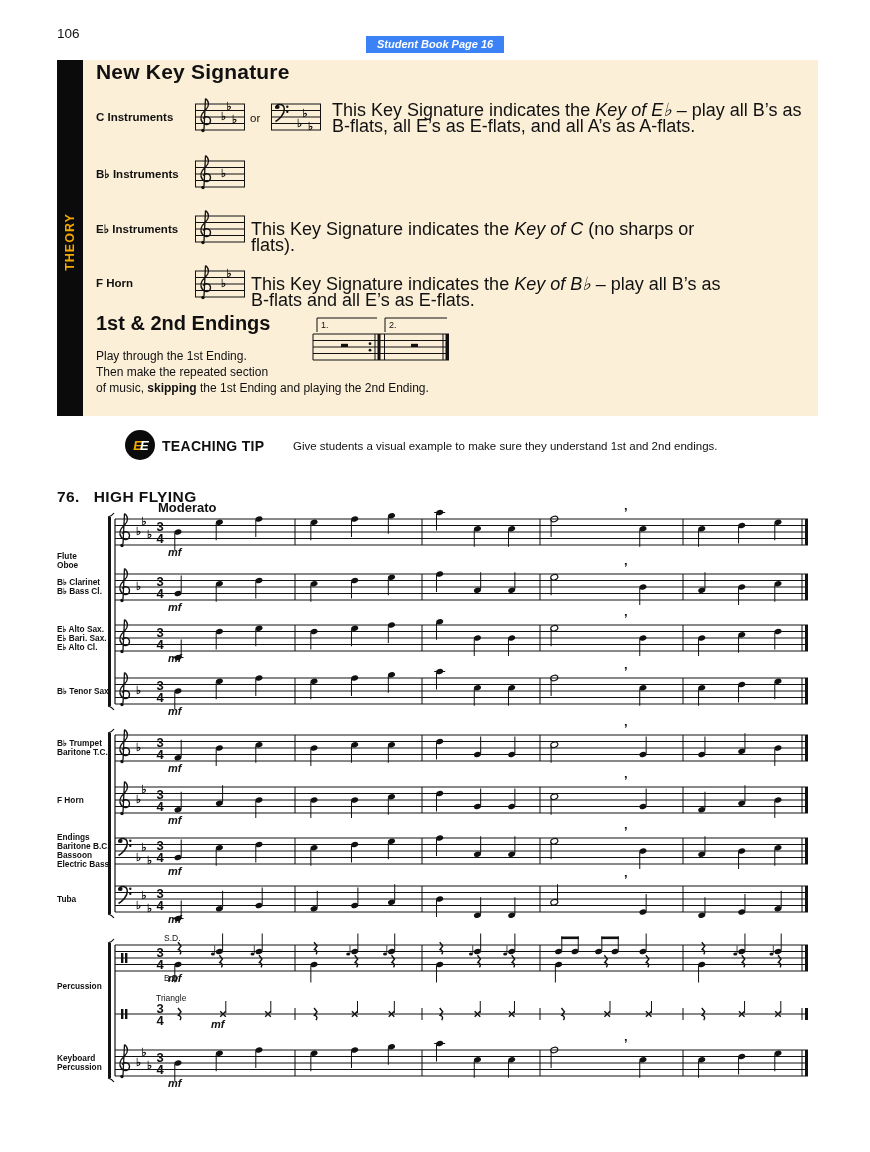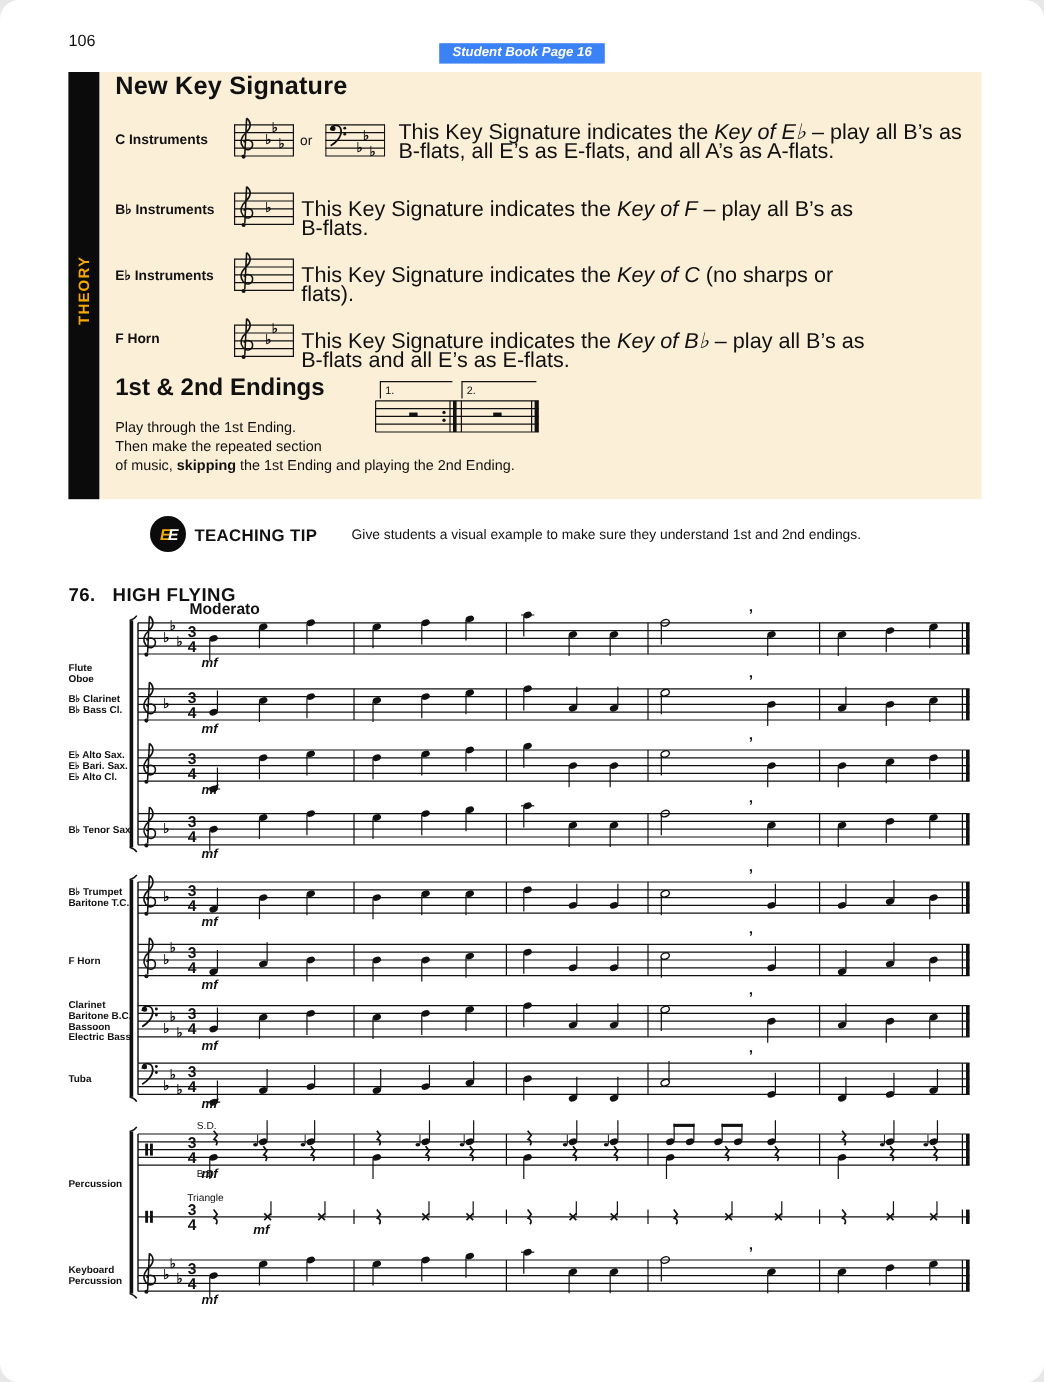--- a/index.html
+++ b/index.html
@@ -1,17 +1,17 @@
 <!DOCTYPE html>
 <html><head>
 <meta charset="utf-8">
 <style>
   html,body{margin:0;padding:0;background:#e8e8e8;}
   .page{position:relative;width:870px;height:1152px;background:#ffffff;
-        font-family:"Liberation Sans",sans-serif;color:#111;overflow:hidden;border-radius:16px;}
+        font-family:"Liberation Sans",sans-serif;color:#111;overflow:hidden;}
   .page-number{position:absolute;left:57px;top:26px;font-size:13.5px;}
   .badge{position:absolute;left:366px;top:36px;background:#3b82f6;color:#fff;
          font-size:11px;font-weight:bold;font-style:italic;padding:2px 11px 3px;}
   
   .theory{position:absolute;left:57px;top:60px;width:761px;height:356px;display:flex;}
   .theory-bar{width:26px;background:#0b0b0b;position:relative;flex:none;}
   .theory-bar-label{position:absolute;left:50%;top:175px;transform:translateX(-50%) rotate(-90deg);
         transform-origin:center;color:#f5a800;font-weight:bold;font-size:12.5px;letter-spacing:1px;white-space:nowrap;}
   .theory-content{position:relative;flex:1;background:#fcefd8;}
   .theory-title{position:absolute;left:13px;top:0px;font-size:21px;font-weight:bold;margin:0;letter-spacing:.2px;}
@@ -90,21 +90,20 @@
           <line x1="0" y1="22.5" x2="50" y2="22.5" stroke="#111111" stroke-width="1"></line>
           <line x1="0" y1="29" x2="50" y2="29" stroke="#111111" stroke-width="1"></line>
           <line x1="0" y1="35.5" x2="50" y2="35.5" stroke="#111111" stroke-width="1"></line>
           <line x1="0" y1="42" x2="50" y2="42" stroke="#111111" stroke-width="1"></line>
           <line x1="0.5" y1="16" x2="0.5" y2="42" stroke="#111111" stroke-width="1"></line>
           <line x1="49.5" y1="16" x2="49.5" y2="42" stroke="#111111" stroke-width="1"></line>
           <path d="M10.5 10.5 C14.5 13.5 14.5 18 10.5 22 C5.5 26.5 4.5 30.5 7.5 34.5 C10.5 38.5 15.5 36.5 15.5 32.5 C15.5 28.5 10.5 27.5 8 30.5 M10.5 10.5 L9 41" fill="none" stroke="#111111" stroke-width="1.3"></path>
           <circle cx="8" cy="42.5" r="1.7" fill="#111111"></circle>
           <text x="26" y="32" font-size="11" fill="#111111" font-family="&quot;DejaVu Sans&quot;,sans-serif" font-weight="bold">♭</text>
         </svg>
-      <div class="ktext" style="left:168px;top:106px"><span>This Key Signature indicates the </span><i>Key of F</i><span> – play all B’s as B-flats.</span></div>
 
       <div class="klabel" style="top:162px">E♭ Instruments</div>
       <svg class="mini" style="left:112px;top:140px" width="50" height="62">
           <line x1="0" y1="16" x2="50" y2="16" stroke="#111111" stroke-width="1"></line>
           <line x1="0" y1="22.5" x2="50" y2="22.5" stroke="#111111" stroke-width="1"></line>
           <line x1="0" y1="29" x2="50" y2="29" stroke="#111111" stroke-width="1"></line>
           <line x1="0" y1="35.5" x2="50" y2="35.5" stroke="#111111" stroke-width="1"></line>
           <line x1="0" y1="42" x2="50" y2="42" stroke="#111111" stroke-width="1"></line>
           <line x1="0.5" y1="16" x2="0.5" y2="42" stroke="#111111" stroke-width="1"></line>
           <line x1="49.5" y1="16" x2="49.5" y2="42" stroke="#111111" stroke-width="1"></line>
@@ -776,21 +775,21 @@
         <div>B♭ Tenor Sax.</div>
       </div>
       <div class="score-label" style="top: 739px;">
         <div>B♭ Trumpet</div>
         <div>Baritone T.C.</div>
       </div>
       <div class="score-label" style="top: 795.5px;">
         <div>F Horn</div>
       </div>
       <div class="score-label" style="top: 833px;">
-        <div>Clarinet</div>
+        <div>Endings</div>
         <div>Baritone B.C.</div>
         <div>Bassoon</div>
         <div>Electric Bass</div>
       </div>
       <div class="score-label" style="top: 894.5px;">
         <div>Tuba</div>
       </div>
       <div class="score-label" style="top: 981.5px;">
         <div>Percussion</div>
       </div>

